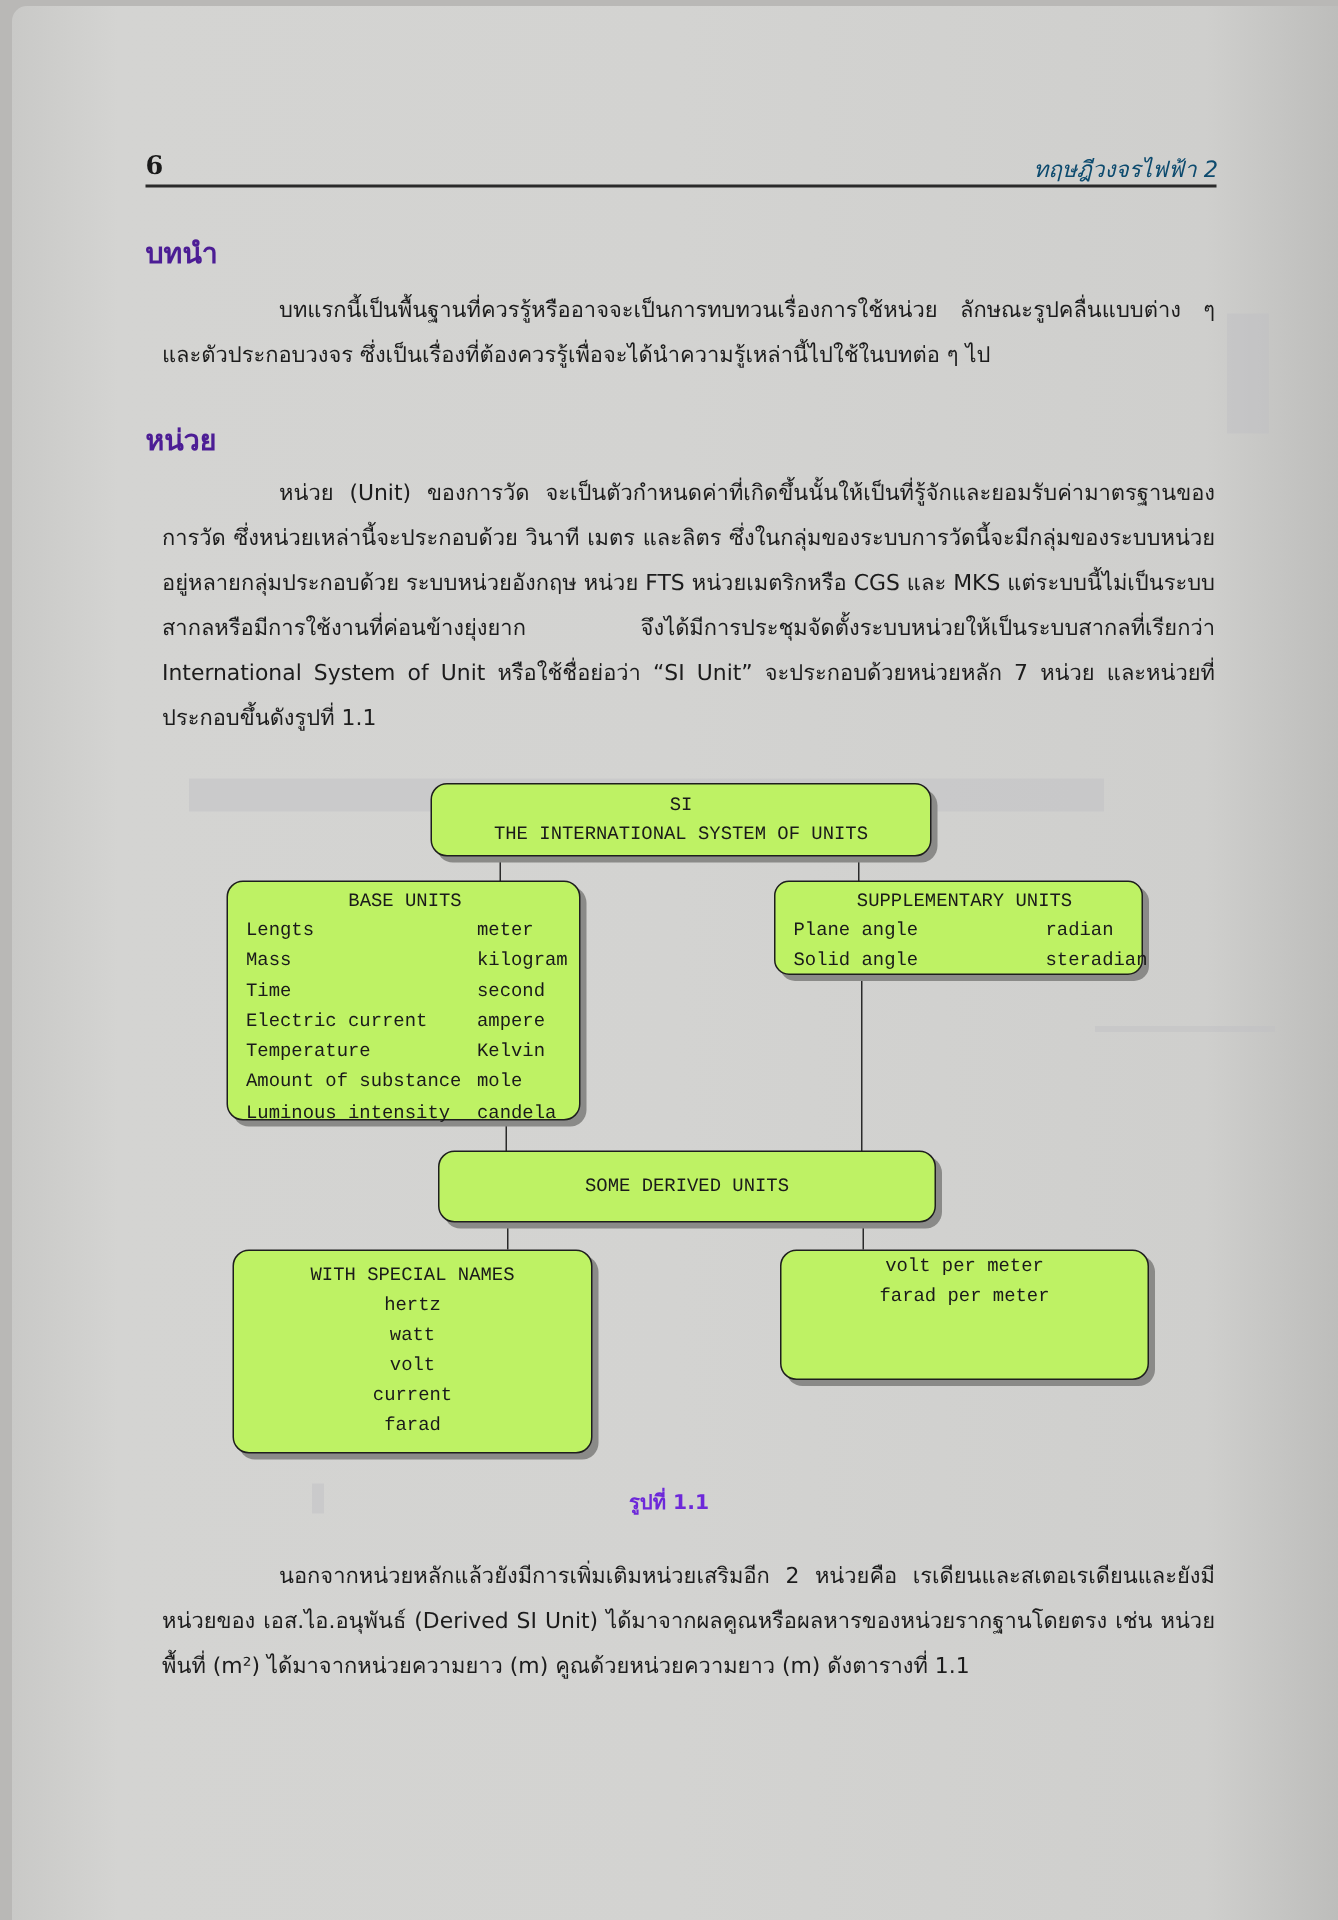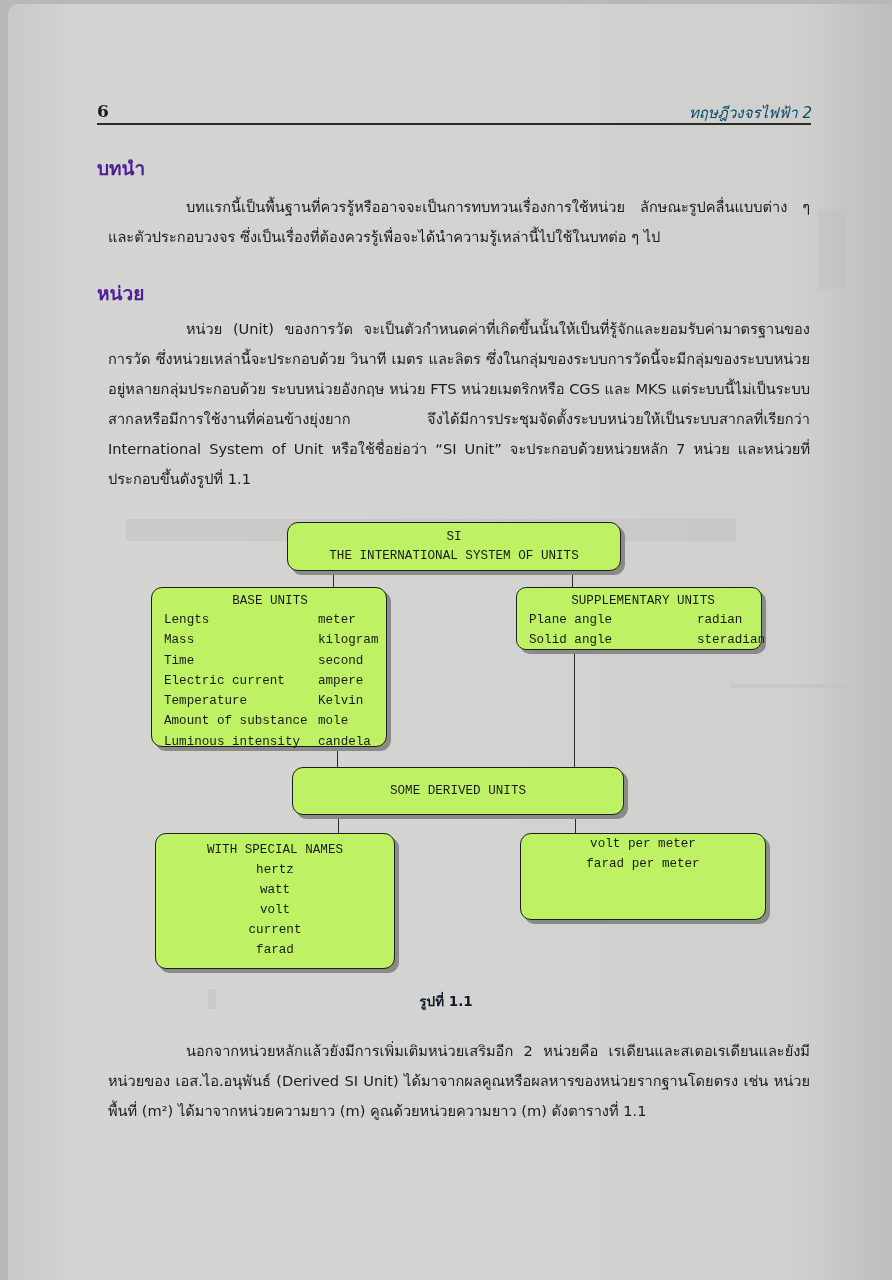--- a/index.html
+++ b/index.html
@@ -23,21 +23,21 @@
     .para .indent { display: inline-block; width: 78px; }
     .box {
       position: absolute; background: #bef264; border: 1.6px solid #1e1e1e; border-radius: 11px;
       box-shadow: 4px 4px 0 #8a8a88; color: #1a1a1a;
       font-family: Liberation Mono, monospace; font-size: 12.6px;
     }
     .box .title { text-align: center; }
     .row { display: flex; justify-content: space-between; line-height: 20.3px; }
     .center-list div { text-align: center; line-height: 20px; }
     .conn { position: absolute; background: #2a2a2a; width: 1.4px; }
-    .caption { position: absolute; left: 0; width: 892px; top: 990px; text-align: center; font-size: 13.5px; font-weight: bold; color: #0f172a; }
+    .caption { position: absolute; left: 0; width: 892px; top: 990px; text-align: center; font-size: 13.5px; font-weight: bold; color: #6d28d9; }
   </style>
 </head>
 <body>
 
 <div class="page">
 
   <div class="ghost" style="left:118px;top:515px;width:610px;height:22px;"></div>
   <div class="ghost" style="left:810px;top:205px;width:28px;height:80px;"></div>
   <div class="ghost" style="left:722px;top:680px;width:120px;height:4px;"></div>
   <div class="ghost" style="left:200px;top:985px;width:8px;height:20px;"></div>

